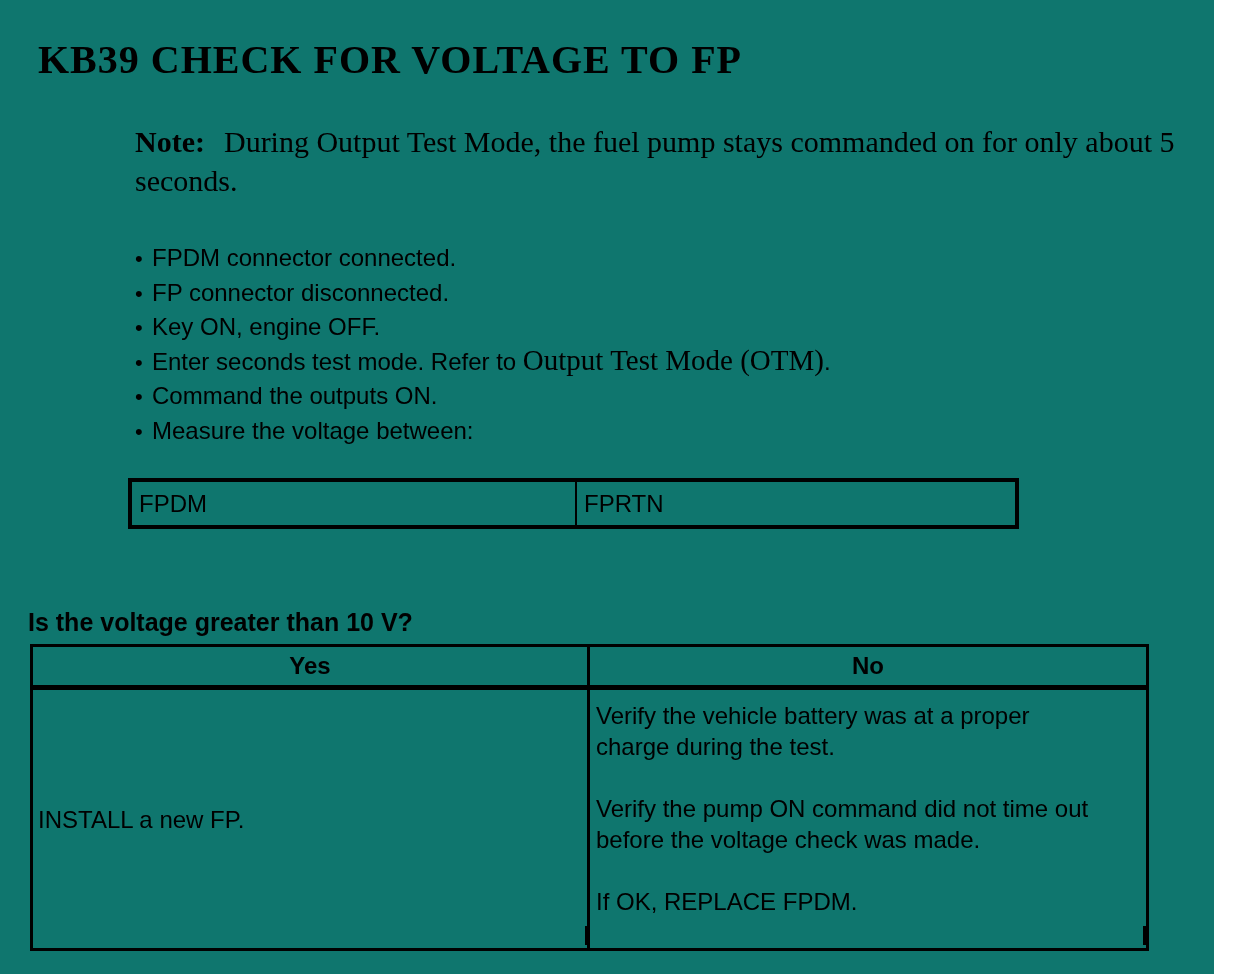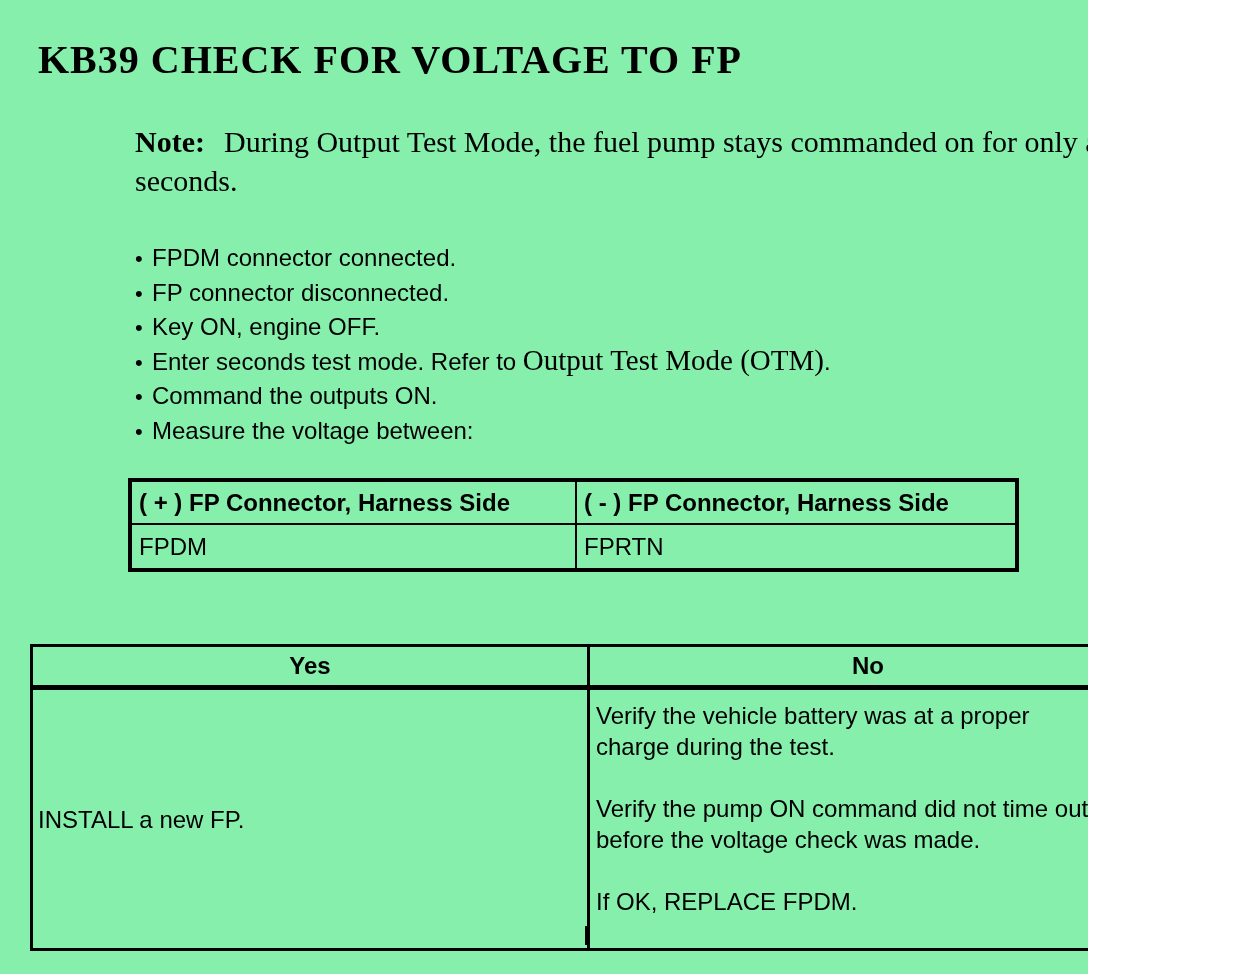--- a/index.html
+++ b/index.html
@@ -1,19 +1,19 @@
 <!DOCTYPE html>
 <html><head>
 <meta charset="utf-8">
 <style>
   html,body{margin:0;padding:0;background:#ffffff;}
   .page{
     position:relative;
-    width:1088px;height:974px;
-    background:#86efac;color:#000000;
+    width:1214px;height:974px;
+    background:#0f766e;color:#000000;
     overflow:hidden;
     font-family:"Liberation Sans",sans-serif;
   }
   .title{
     position:absolute;left:38px;top:36px;margin:0;
     font-family:"Liberation Serif",serif;
     font-weight:bold;font-size:40px;letter-spacing:1px;
     white-space:nowrap;
   }
   .note{
@@ -91,30 +91,27 @@
     <li><span class="dot">•</span><span>Measure the voltage between:</span><span class="ref"></span><span></span></li>
   </ul>
 
   <table class="measure-table">
     <colgroup>
         <col style="width:446px">
         <col style="width:441px">
       </colgroup>
     <tbody>
       <tr>
-        <th>( + ) FP Connector, Harness Side</th>
-        <th>( - ) FP Connector, Harness Side</th>
-      </tr>
-      <tr>
         <td>FPDM</td>
         <td>FPRTN</td>
       </tr>
     </tbody>
   </table>
 
+  <p class="question">Is the voltage greater than 10 V?</p>
 
   <table class="result-table">
     <colgroup>
         <col style="width:557px">
         <col style="width:559px">
       </colgroup>
     <tbody>
       <tr>
         <th>Yes</th>
         <th>No</th>

